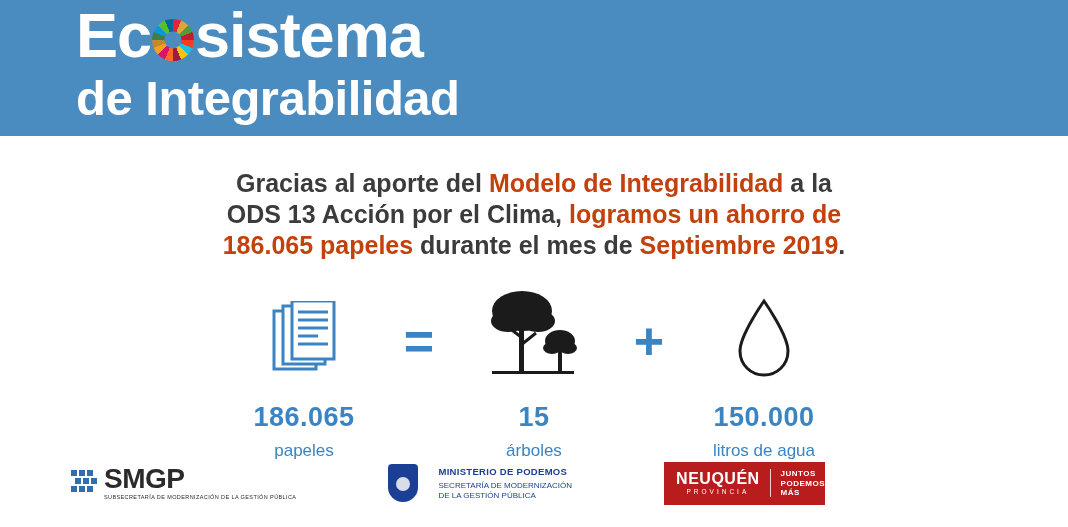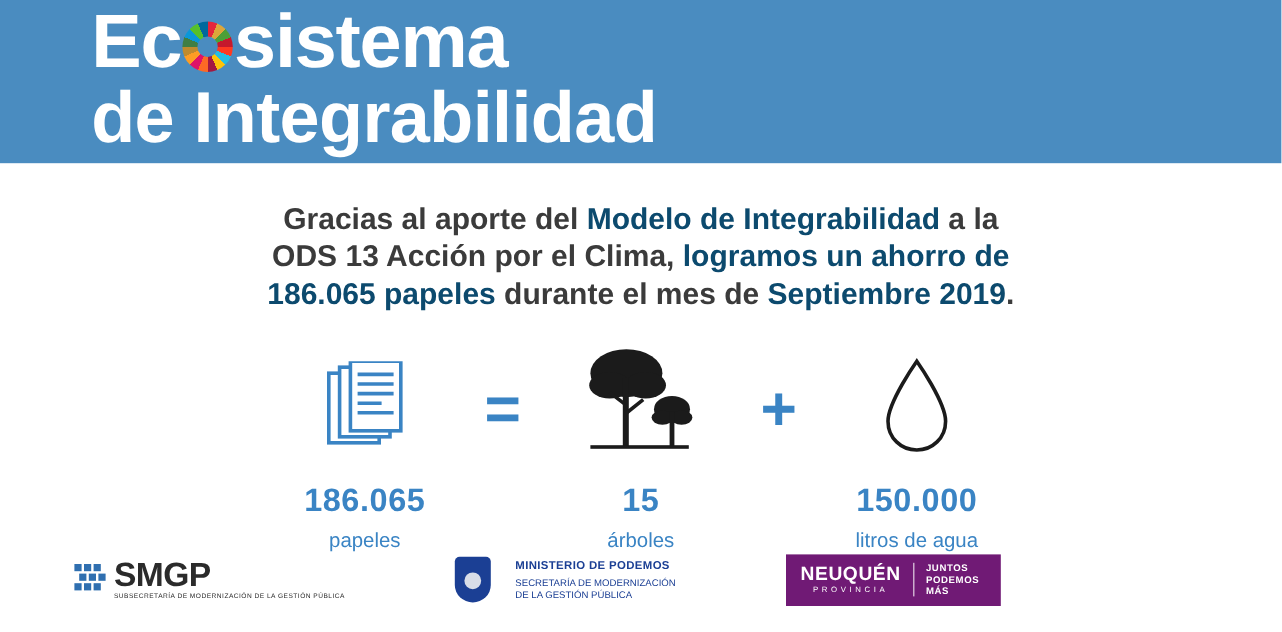--- a/index.html
+++ b/index.html
@@ -47,21 +47,21 @@
   .title-line1 {
     font-size: 63px;
     font-weight: bold;
     letter-spacing: -1px;
     line-height: 66px;
     white-space: nowrap;
     position: relative;
     display: inline-block;
   }
   .title-line2 {
-    font-size: 60px;
+    font-size: 49px;
     font-weight: bold;
     letter-spacing: -0.5px;
     line-height: 56px;
     white-space: nowrap;
     margin-top: 2px;
     text-align: center;
   }
   
   .sdg-wheel {
     display: inline-block;
@@ -109,21 +109,21 @@
     left: 0;
     top: 168px;
     width: 1068px;
     text-align: center;
     font-size: 25px;
     line-height: 31px;
     color: #3b3b3b;
     font-weight: bold;
   }
   .statement .hl {
-    color: #0c4a6e;
+    color: #c2410c;
   }
   .statement .plain {
     color: #3b3b3b;
   }
 
   
   .icons-row {
     position: absolute;
     left: 0;
     top: 285px;
@@ -248,22 +248,22 @@
     line-height: 12px;
   }
   .min-sub {
     font-size: 8px;
     line-height: 10px;
     margin-top: 3px;
   }
 
   
   .nqn {
-    background: #701a75;
-    padding: 7px 18px 7px 12px;
+    background: #b91c1c;
+    padding: 7px 0 7px 12px;
     display: flex;
     align-items: center;
     gap: 10px;
   }
   .nqn-left {
     text-align: center;
     color: #ffffff;
   }
   .nqn-name {
     font-size: 16px;

